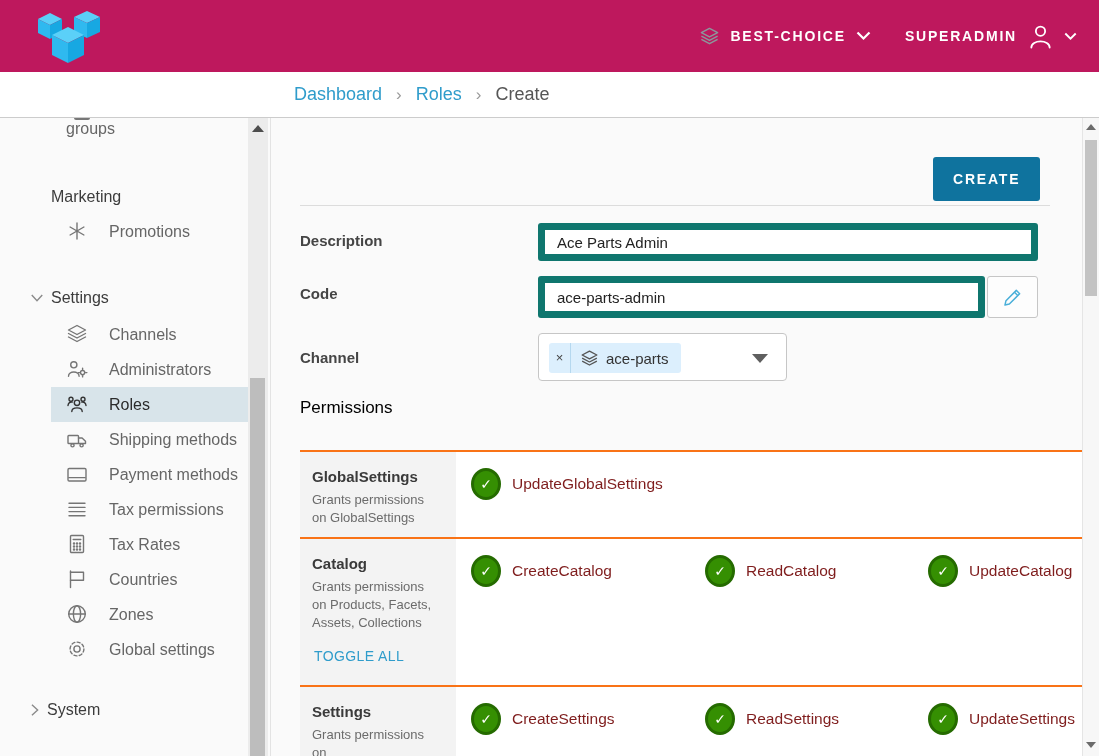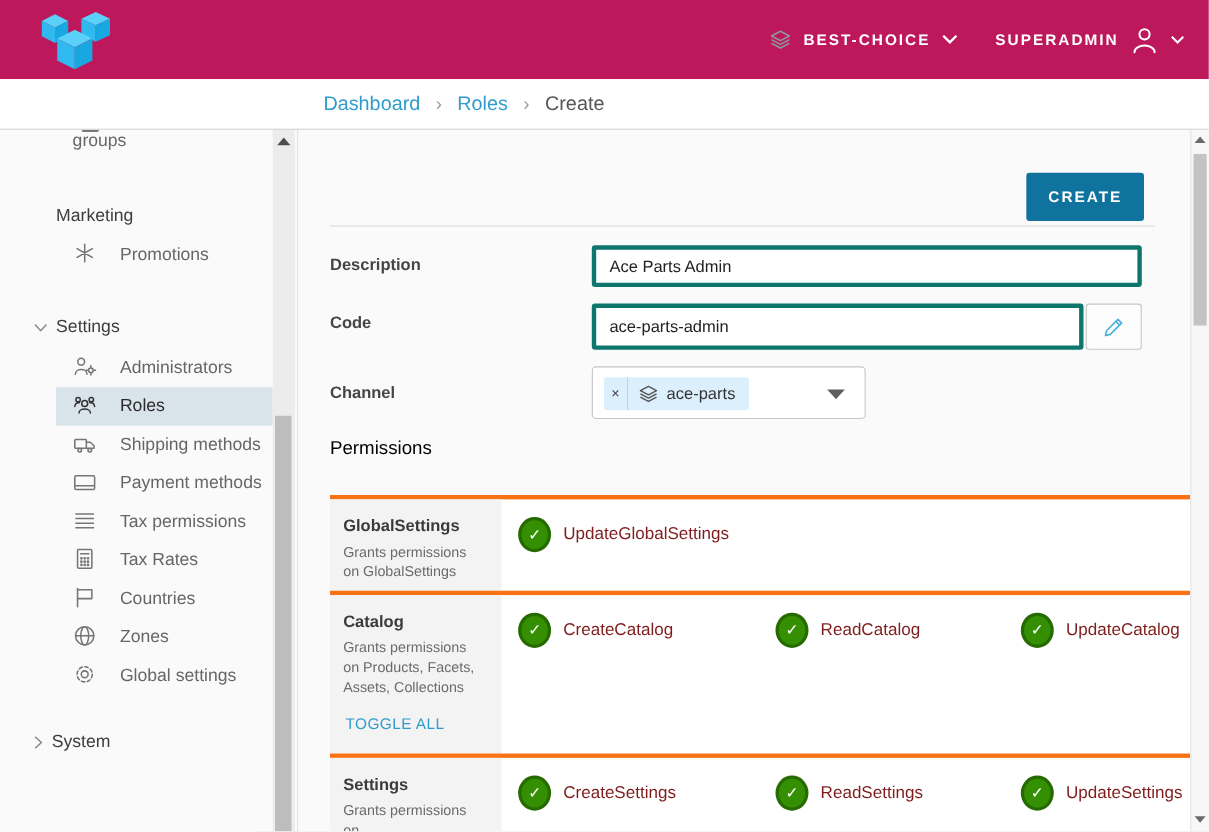--- a/index.html
+++ b/index.html
@@ -38,33 +38,33 @@
   .side-scroll .thumb{position:absolute;left:2px;top:260px;width:15px;height:378px;background:#bdbdbd;}
   .scroll-up{position:absolute;left:50%;transform:translateX(-50%);top:7px;width:0;height:0;border-left:6px solid transparent;border-right:6px solid transparent;border-bottom:7px solid #4d4d4d;cursor:pointer;}
   .scroll-down{position:absolute;left:50%;transform:translateX(-50%);bottom:7px;width:0;height:0;border-left:5px solid transparent;border-right:5px solid transparent;border-top:6px solid #4d4d4d;cursor:pointer;}
 
   
   .content{position:absolute;left:270px;top:118px;width:812px;height:638px;background:#fafafa;border-left:1px solid #e3e3e3;overflow:hidden;}
   .btn-create{position:absolute;left:662px;top:39px;height:44px;min-width:103px;padding:0 20px;background:#0f739e;color:#fff;border:none;border-radius:3px;font-size:14px;font-weight:700;letter-spacing:1.8px;cursor:pointer;}
   .divider{position:absolute;left:29px;top:87px;width:750px;border-top:1px solid #dcdcdc;}
 
   .field-label{position:absolute;left:29px;font-size:15px;font-weight:700;color:#454545;}
-  .txt-input{position:absolute;background:#fff;border:4px solid #0f766e;border-radius:3px;font-size:15px;color:#222;padding:0 12px;outline:none;}
+  .txt-input{position:absolute;background:#fff;border:7px solid #0f766e;border-radius:3px;font-size:15px;color:#222;padding:0 12px;outline:none;}
   .edit-btn{position:absolute;left:716px;top:158px;width:51px;height:42px;background:#fdfdfd;border:1px solid #c6c6c6;border-radius:3px;display:flex;align-items:center;justify-content:center;cursor:pointer;}
 
   .channel-select{position:absolute;left:267px;top:215px;width:249px;height:48px;background:#fff;border:1px solid #c6c6c6;border-radius:4px;cursor:pointer;}
   .chip{position:absolute;left:10px;top:9px;height:30px;display:flex;align-items:center;background:#dceffd;border-radius:3px;font-size:15px;color:#333;}
   .chip-x{width:22px;text-align:center;font-size:13px;color:#444;border-right:1px solid #b5d8ef;align-self:stretch;line-height:30px;cursor:pointer;}
   .chip-body{display:flex;align-items:center;gap:7px;padding:0 12px 0 9px;}
   .select-caret{position:absolute;right:18px;top:20px;width:0;height:0;border-left:8px solid transparent;border-right:8px solid transparent;border-top:9px solid #5f5f5f;}
 
   .perm-heading{position:absolute;left:29px;top:280px;font-size:17px;color:#000000;}
 
   .perm-table{position:absolute;left:29px;top:332px;width:783px;}
-  .perm-row{position:relative;width:783px;border-top:4px solid #f97316;background:#ffffff;}
+  .perm-row{position:relative;width:783px;border-top:2px solid #f97316;background:#ffffff;}
   .row-h1{height:87px;} .row-h2{height:148px;} .row-h3{height:150px;}
   .perm-cell{position:absolute;left:0;top:0;bottom:0;width:156px;background:#f3f3f3;padding:16px 12px 0 12px;}
   .perm-title{font-size:15px;font-weight:700;color:#3a3a3a;}
   .perm-desc{margin-top:6px;font-size:13px;line-height:1.38;color:#6b6b6b;width:128px;}
   .toggle-all{margin:16px 0 0 2px;background:none;border:none;padding:0;font-size:14px;font-weight:500;letter-spacing:.4px;color:#2f9ccb;cursor:pointer;}
   .perm-item{position:absolute;top:16px;height:32px;display:flex;align-items:center;cursor:pointer;}
   .pi-1{left:171px;} .pi-2{left:405px;} .pi-3{left:628px;}
   .toggle{width:30px;height:32px;border-radius:50%;background:#358f02;border:3px solid #256b00;position:relative;flex:none;}
   .toggle::after{content:"✓";position:absolute;left:50%;top:50%;transform:translate(-50%,-52%);color:#fff;font-size:14px;}
   .perm-label{margin-left:11px;font-size:15.5px;color:#7f1d1d;}
@@ -151,20 +151,27 @@
 
     <div class="section-head mt-settings">
       <svg width="14" height="10" viewBox="0 0 16 11">
         <polyline points="2,2 8,8.5 14,2" fill="none" stroke="#8a8a8a" stroke-width="1.6"></polyline>
       </svg>
       <span>Settings</span>
     </div>
     <ul>
       <li class="nav-item">
         <svg class="ic" width="22" height="22" viewBox="0 0 22 22">
+          <polygon points="11,2.5 19.5,7 11,11.5 2.5,7"></polygon>
+            <polyline points="2.5,10.5 11,15 19.5,10.5"></polyline>
+            <polyline points="2.5,14 11,18.5 19.5,14"></polyline>
+        </svg><span>Channels</span>
+      </li>
+      <li class="nav-item">
+        <svg class="ic" width="22" height="22" viewBox="0 0 22 22">
           <circle cx="7.8" cy="6.8" r="3.1"></circle>
             <path d="M2.5,18.2 c0,-5.6 10.6,-5.6 10.6,0"></path>
           <circle cx="16.6" cy="14.6" r="2.1"></circle>
           <path d="M16.6,11.6 v-1.3 M16.6,17.6 v1.3 M13.6,14.6 h-1.3 M19.6,14.6 h1.3"></path>
         </svg><span>Administrators</span>
       </li>
       <li class="nav-item selected">
         <svg class="ic" width="22" height="22" viewBox="0 0 22 22">
           <circle cx="11" cy="9.8" r="2.7"></circle>
             <path d="M5.8,18.5 c0,-4.8 10.4,-4.8 10.4,0"></path>

